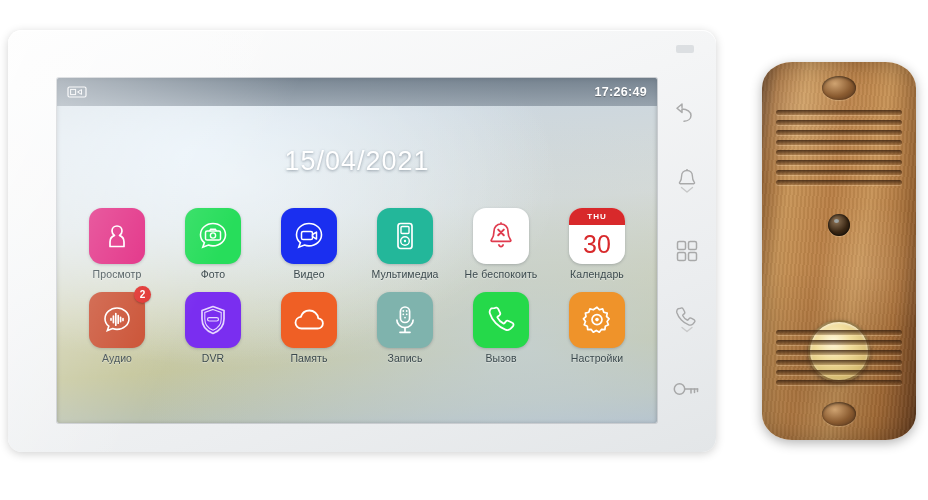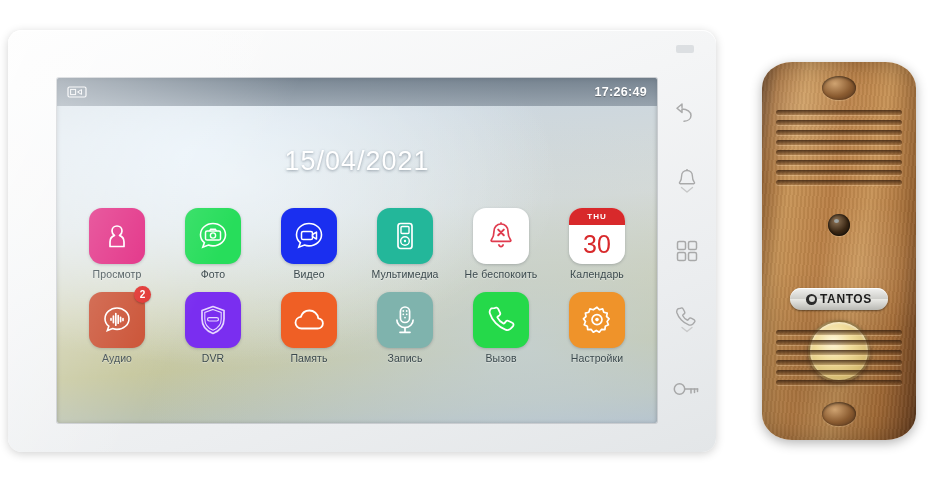--- a/index.html
+++ b/index.html
@@ -373,24 +373,20 @@
         <div class="slat"></div>
       <div class="slat"></div>
         <div class="slat"></div>
         <div class="slat"></div>
       <div class="slat"></div>
         <div class="slat"></div>
     </div>
 
     <div class="cam"></div>
 
-    <div class="logo">
-      <span class="logo-mark"></span>
-      <span class="logo-text">TANTOS</span>
-    </div>
 
     <div class="callbtn"></div>
 
     <div class="grille bottom">
       <div class="slat"></div>
         <div class="slat"></div>
         <div class="slat"></div>
       <div class="slat"></div>
         <div class="slat"></div>
         <div class="slat"></div>

